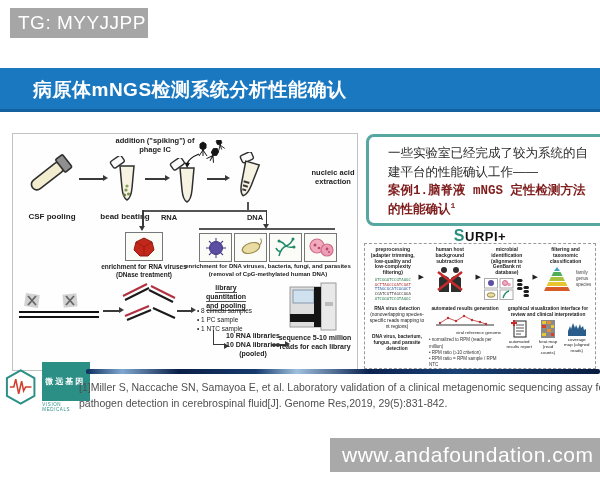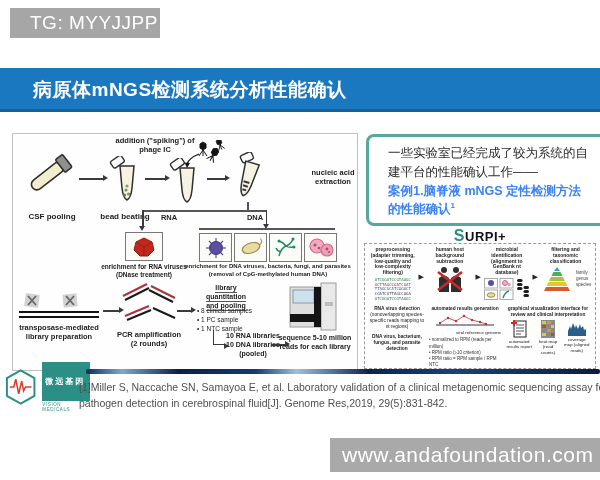--- a/index.html
+++ b/index.html
@@ -1,21 +1,21 @@
 <!DOCTYPE html>
 <html><head>
 <meta charset="utf-8">
 <style>
   html,body{margin:0;padding:0;width:600px;height:480px;background:#ffffff;
     font-family:"Liberation Sans","DejaVu Sans",sans-serif;overflow:hidden;position:relative;}
   .abs{position:absolute;}
 
   
   .tg-chip{left:10px;top:8px;width:130px;height:30px;background:#a6a6a6;color:#fff;
-    font-size:19px;display:flex;align-items:center;padding-left:20px;letter-spacing:.5px;}
+    font-size:19px;display:flex;align-items:center;padding-left:8px;letter-spacing:.5px;}
 
   
   .title-bar{left:0;top:68px;width:600px;height:44px;background:#1a78c0;
     box-shadow:inset 0 -3px 0 #13629f;text-decoration:underline;}
   .title-text{left:33px;top:0;height:44px;line-height:44px;color:#fff;font-weight:bold;
     font-size:19px;letter-spacing:.5px;white-space:nowrap;}
 
   
   .diagram{left:12px;top:133px;width:344px;height:236px;border:1px solid #c2c2c2;background:#fefefe;}
   .lbl{position:absolute;font-weight:bold;color:#222;text-align:center;line-height:1.25;}
@@ -34,21 +34,21 @@
     align-items:center;justify-content:center;}
   .quant-head{border-bottom:1px solid #555;padding-bottom:1px;}
   .bullets{position:absolute;font-size:6.5px;color:#222;line-height:1.4;text-align:left;}
   .bracket{position:absolute;border-left:1.5px solid #3a3a3a;border-bottom:1.5px solid #3a3a3a;}
   .bracket:after{content:"";position:absolute;right:-5px;bottom:-4.5px;
     border-left:5px solid #3a3a3a;border-top:3.5px solid transparent;border-bottom:3.5px solid transparent;}
 
   
   .hl-box{left:366px;top:134px;width:202px;height:72px;border:3px solid #55a79f;border-radius:8px;
     padding:7px 19px;font-size:12.5px;line-height:1.5;color:#2b2b2b;background:#fff;}
-  .hl-bold{font-weight:bold;color:#3b82f6;}
+  .hl-bold{font-weight:bold;color:#7f1d1d;font-family:Liberation Mono, monospace;}
   sup{font-size:8px;}
 
   
   .surpi{left:362px;top:224px;width:236px;height:146px;}
   .surpi-title{width:fit-content;margin:3px auto;font-size:13px;font-weight:bold;color:#111;letter-spacing:.5px;}
   .surpi-title::first-letter{color:#2a8f7f;font-size:16px;}
   .surpi-box{position:absolute;top:19px;left:2px;right:2px;bottom:1px;border:1.5px dashed #999;
     background:#fefefe;padding:3px 4px;display:flex;flex-direction:column;}
   .steps-row{display:flex;gap:2px;align-items:flex-start;}
   .step{flex:1;text-align:center;}
@@ -223,42 +223,34 @@
   </div>
 
   <svg class="abs" style="left:4px;top:158px" width="84" height="28" viewBox="0 0 84 28">
     <rect x="8" y="2" width="14" height="13" fill="#d2d2d2" transform="rotate(8 15 8)"></rect>
     <path d="M11 4 L19 13 M19 4 L11 13" stroke="#666" stroke-width="1.8"></path>
     <rect x="46" y="2" width="14" height="13" fill="#d2d2d2" transform="rotate(-6 53 8)"></rect>
     <path d="M49 4 L57 13 M57 4 L49 13" stroke="#666" stroke-width="1.8"></path>
     <line x1="2" y1="20" x2="82" y2="20" stroke="#111" stroke-width="2"></line>
     <line x1="2" y1="25" x2="82" y2="25" stroke="#111" stroke-width="2"></line>
   </svg>
-  <div class="lbl f75" style="left:2px;top:189px;width:88px">
-    <div>transposase-mediated</div>
-    <div>library preparation</div>
-  </div>
 
   <div class="ar" style="left:90px;top:176px;width:16px"></div>
 
   <svg class="abs" style="left:106px;top:148px" width="60" height="42" viewBox="0 0 60 42">
     <g stroke-width="2" fill="none">
       <path d="M4 14 L28 2" stroke="#b03040"></path>
         <path d="M6 18 L30 6" stroke="#1a1a1a"></path>
       <path d="M30 8 L54 20" stroke="#1a1a1a"></path>
         <path d="M32 4 L56 16" stroke="#b03040"></path>
       <path d="M6 34 L30 24" stroke="#b03040"></path>
         <path d="M8 38 L32 28" stroke="#1a1a1a"></path>
       <path d="M34 26 L56 36" stroke="#1a1a1a"></path>
     </g>
   </svg>
-  <div class="lbl f75" style="left:100px;top:196px;width:72px">
-    <div>PCR amplification</div>
-    <div>(2 rounds)</div>
-  </div>
 
   <div class="ar" style="left:164px;top:176px;width:14px"></div>
 
   <div class="lbl f7" style="left:182px;top:150px;width:62px">
     <span class="quant-head">
       <span>library quantitation</span><br>
       <span>and pooling</span>
     </span>
   </div>
   <div class="bullets" style="left:184px;top:172px;width:62px">

